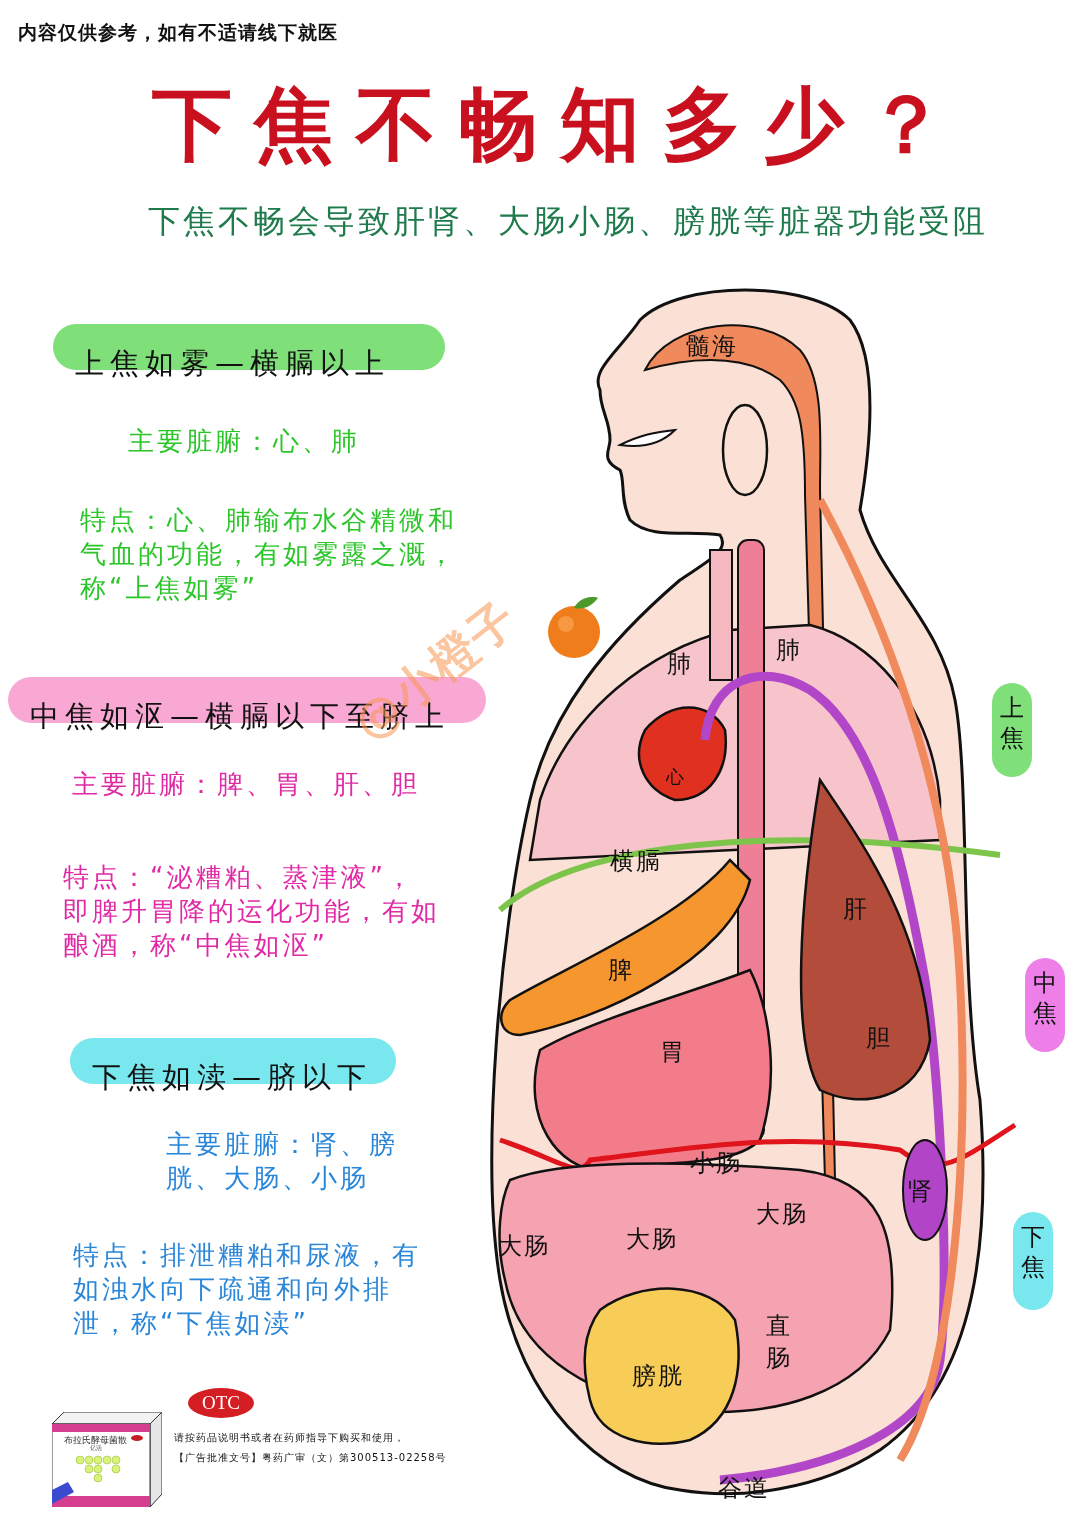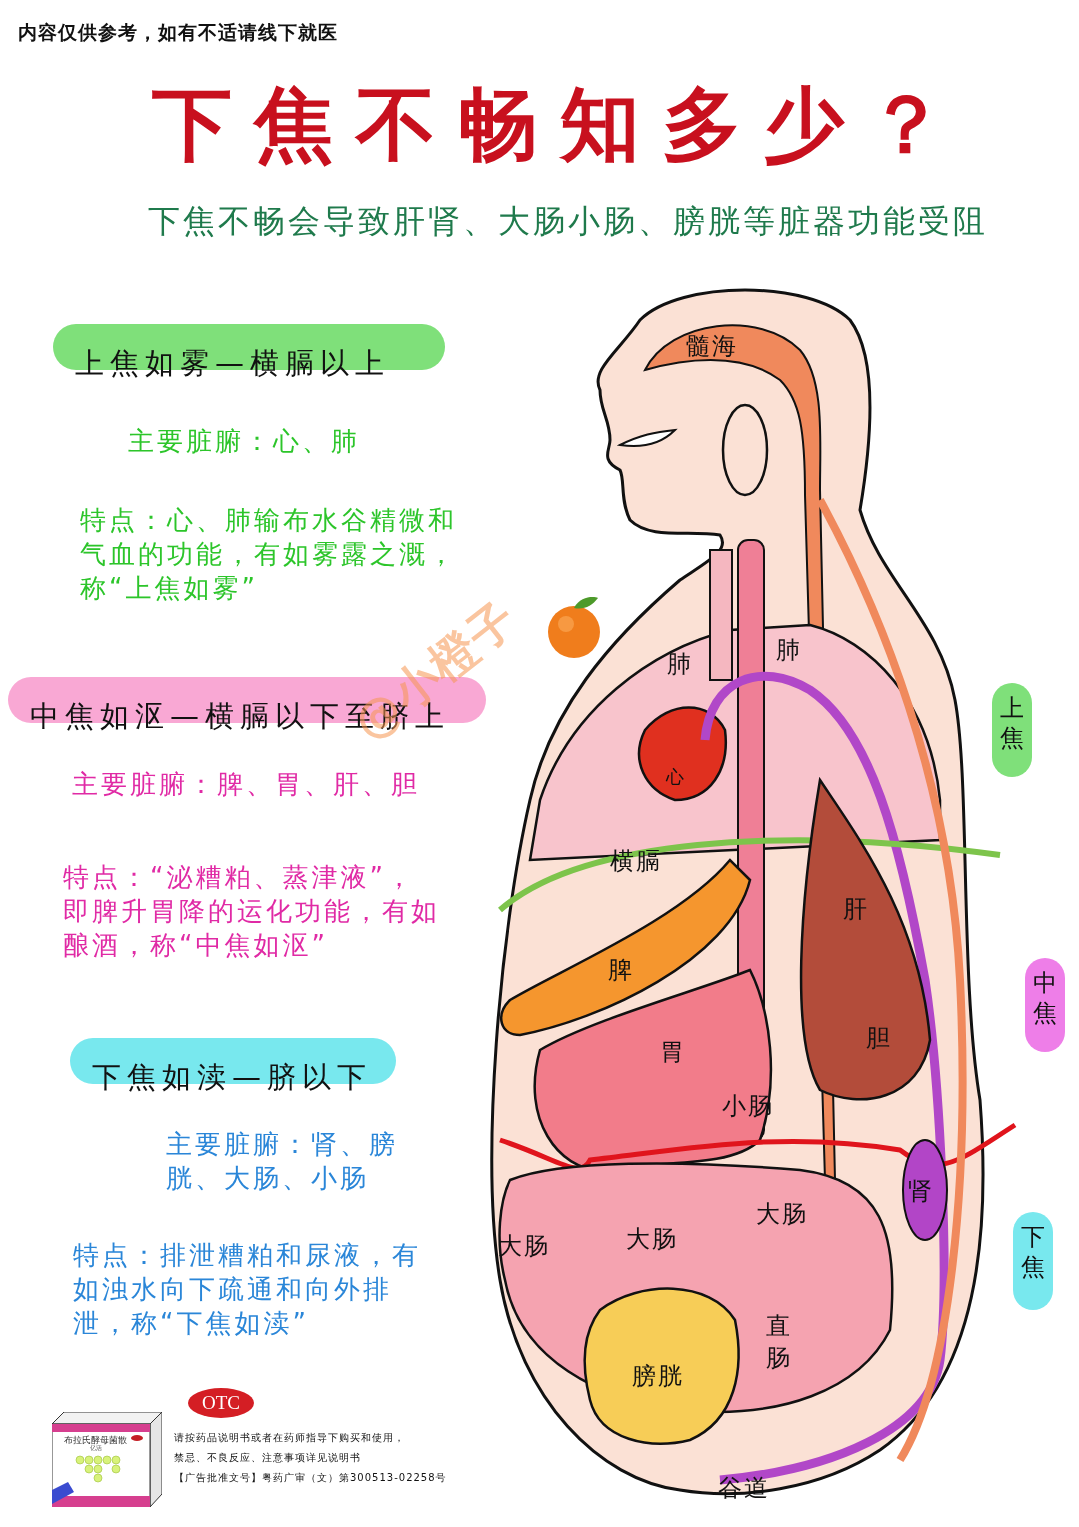--- a/index.html
+++ b/index.html
@@ -102,21 +102,21 @@
 
 <div class="abs organ-label" style="left:686px; top:330px;">髓海</div>
 <div class="abs organ-label" style="left:667px; top:648px;">肺</div>
 <div class="abs organ-label" style="left:776px; top:634px;">肺</div>
 <div class="abs organ-label" style="left:666px; top:765px; font-size:18px;">心</div>
 <div class="abs organ-label" style="left:610px; top:845px;">横膈</div>
 <div class="abs organ-label" style="left:843px; top:893px;">肝</div>
 <div class="abs organ-label" style="left:608px; top:954px;">脾</div>
 <div class="abs organ-label" style="left:660px; top:1036px;">胃</div>
 <div class="abs organ-label" style="left:866px; top:1022px;">胆</div>
-<div class="abs organ-label" style="left:690px; top:1090px;margin-left:32px;">小肠</div>
+<div class="abs organ-label" style="left:690px; top:1147px;">小肠</div>
 <div class="abs organ-label" style="left:908px; top:1175px;">肾</div>
 <div class="abs organ-label" style="left:498px; top:1230px;">大肠</div>
 <div class="abs organ-label" style="left:626px; top:1223px;">大肠</div>
 <div class="abs organ-label" style="left:756px; top:1198px;">大肠</div>
 <div class="abs organ-label" style="left:766px; top:1310px; width:30px; white-space:normal; line-height:32px;">直肠</div>
 <div class="abs organ-label" style="left:632px; top:1360px;">膀胱</div>
 <div class="abs organ-label" style="left:718px; top:1472px;">谷道</div>
 
 <div class="abs zone-tag zone-upper">上焦</div>
 <div class="abs zone-tag zone-middle">中焦</div>
@@ -156,15 +156,14 @@
       <circle cx="46" cy="66" r="4"></circle>
     </g>
     <polygon points="0,78 16,70 22,80 0,92" fill="#3a4bd0"></polygon>
   </svg>
   <div class="medbox-name">布拉氏酵母菌散</div>
   <div class="medbox-sub">亿活</div>
 </div>
 <div class="abs otc">OTC</div>
 <div class="abs legal">
   <div>请按药品说明书或者在药师指导下购买和使用，</div>
-  <div>禁忌、不良反应、注意事项详见说明书</div>
   <div>【广告批准文号】粤药广审（文）第300513-02258号</div>
 </div>
 
 </body></html>

